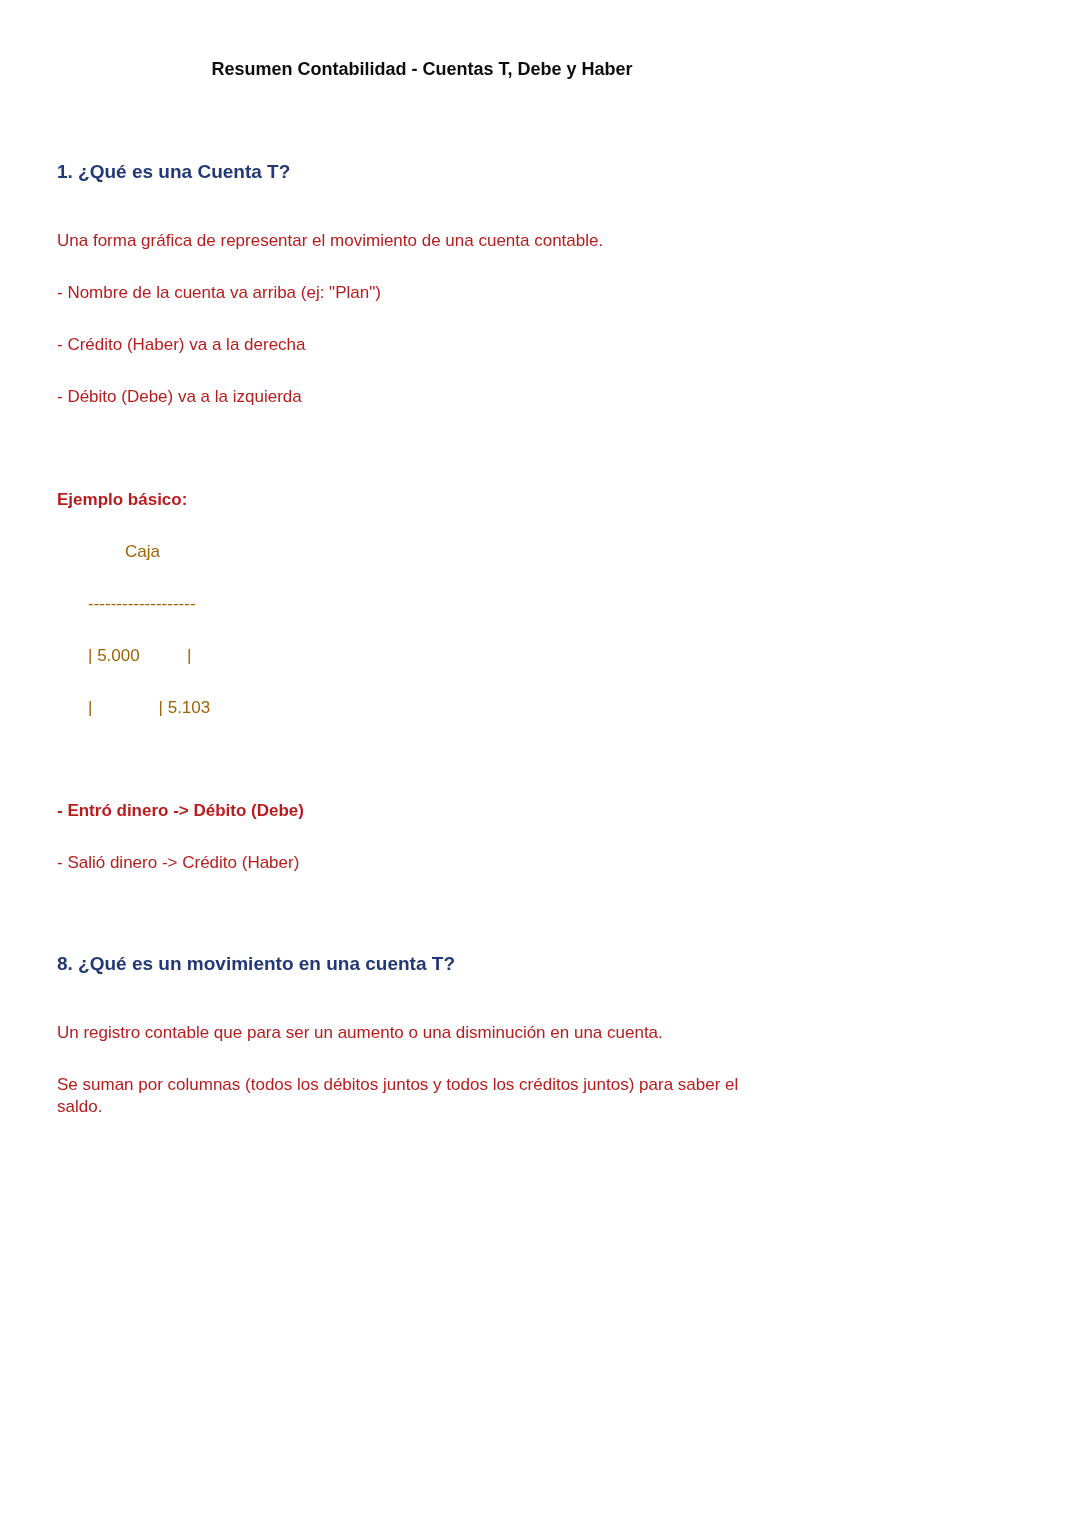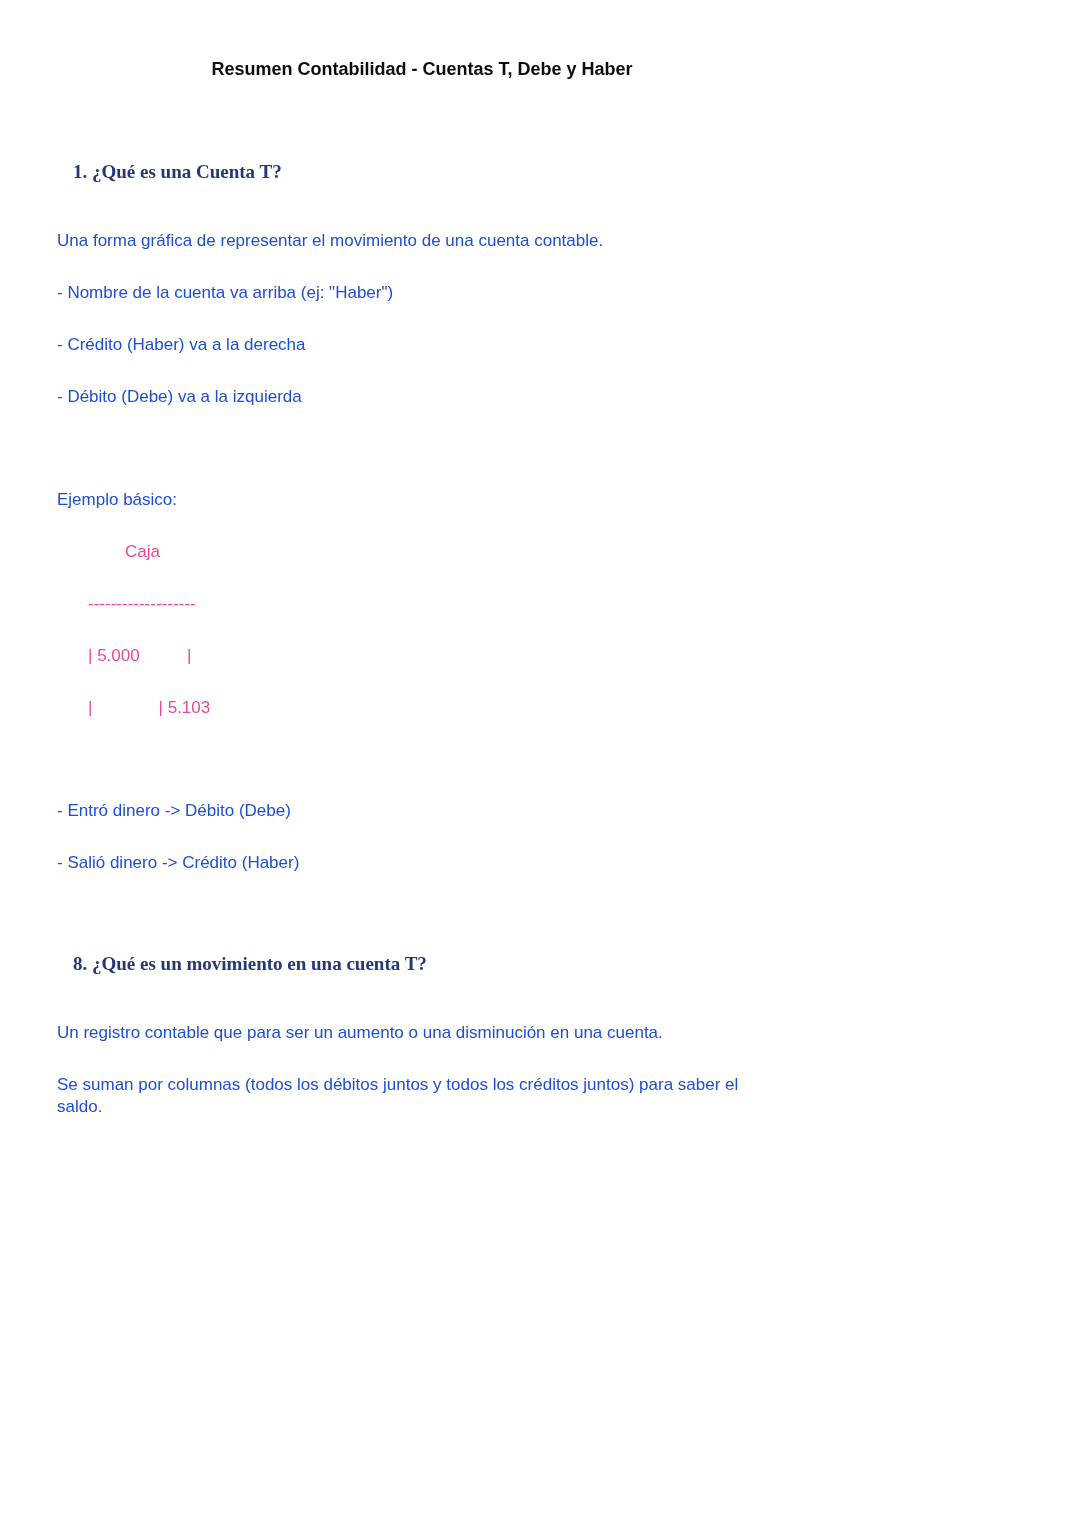--- a/index.html
+++ b/index.html
@@ -27,57 +27,57 @@
     line-height: 26px;
     text-align: center;
     color: #0d0d0d;
     margin: 0 0 30px 0;
   }
   .section-heading {
     font-size: 19px;
     font-weight: 700;
     line-height: 24px;
     color: #233876;
-    margin: 78px 0 46px 16px;
-    font-family: Liberation Serif, serif;
+    margin: 78px 0 46px 0;
   }
   .body-text {
     font-size: 17px;
     line-height: 22px;
     margin: 0 0 30px 0;
-    color: #1d4ed8;
+    color: #b91c1c;
   }
   .t-line {
     font-size: 17px;
     line-height: 22px;
     margin: 0 0 30px 0;
     white-space: pre;
     padding-left: 31px;
-    color: #ec4899;
+    color: #a16207;
   }
   .t-name {
     padding-left: 68px;
   }
   .mt-lg {
     margin-top: 81px;
+    font-weight: bold;
   }
 </style>
 </head>
 <body>
 
 <div class="page">
 
   <p class="doc-title">Resumen Contabilidad - Cuentas T, Debe y Haber</p>
 
   <section>
     <h2 class="section-heading">1. ¿Qué es una Cuenta T?</h2>
 
     <p class="body-text">Una forma gráfica de representar el movimiento de una cuenta contable.</p>
 
-    <p class="body-text">- Nombre de la cuenta va arriba (ej: "Haber")</p>
+    <p class="body-text">- Nombre de la cuenta va arriba (ej: "Plan")</p>
 
     <p class="body-text">- Crédito (Haber) va a la derecha</p>
 
     <p class="body-text">- Débito (Debe) va a la izquierda</p>
 
     <p class="body-text mt-lg">Ejemplo básico:</p>
 
     <div>
       <p class="t-line t-name">Caja</p>
       <p class="t-line">-------------------</p>

